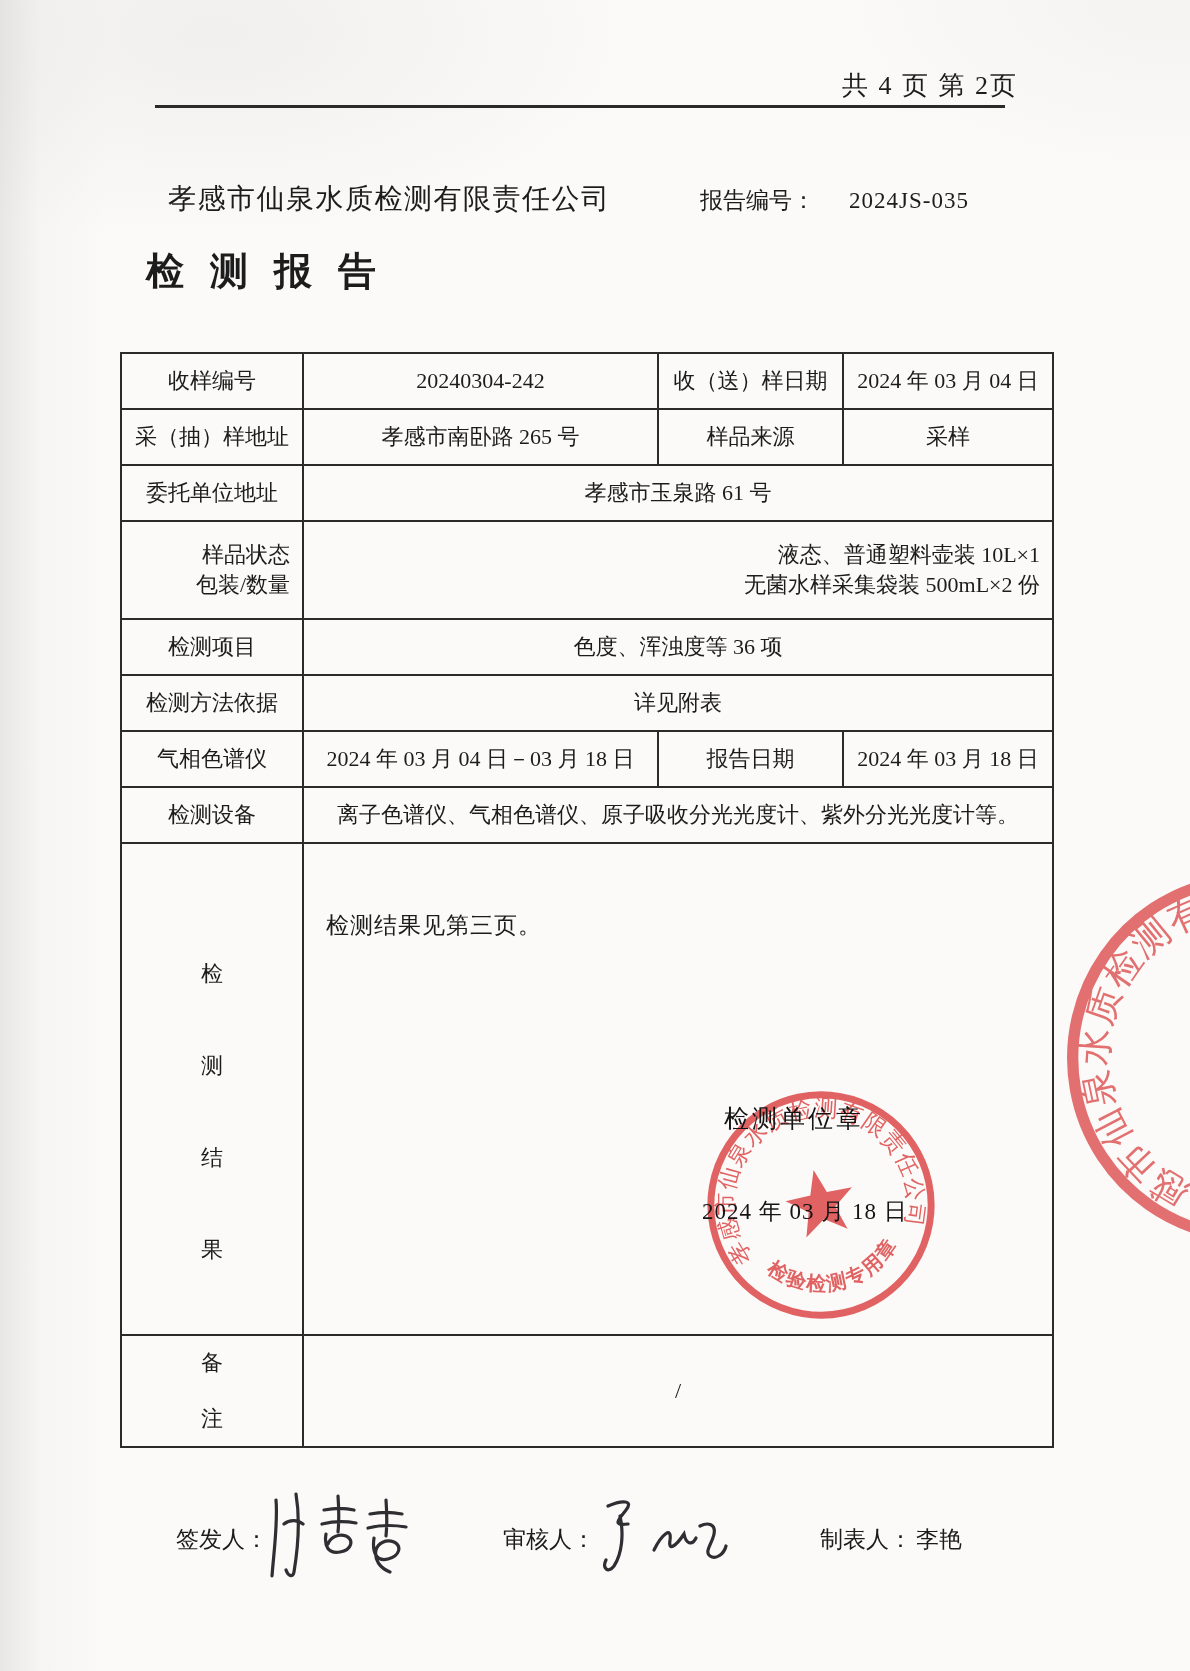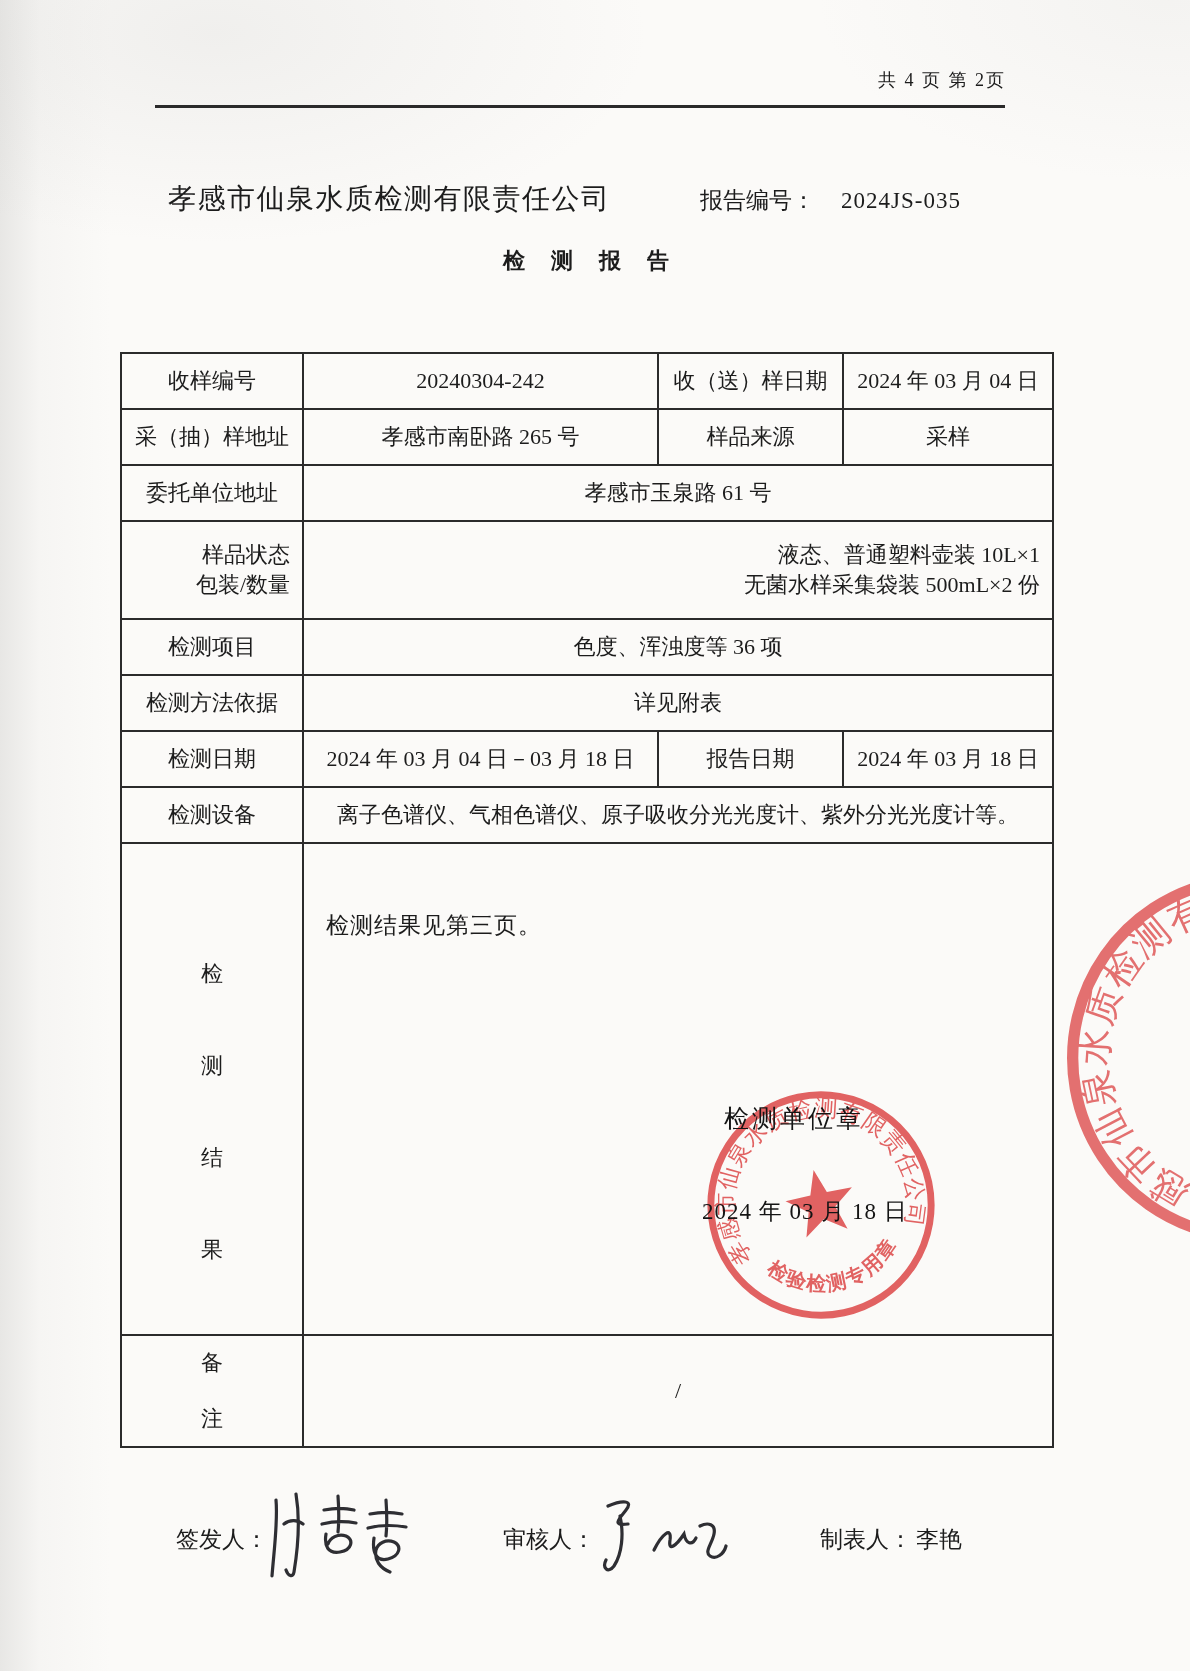--- a/index.html
+++ b/index.html
@@ -7,26 +7,26 @@
     position:relative;width:1190px;height:1671px;overflow:hidden;
     background:
       radial-gradient(620px 300px at 18% 2%, rgba(190,190,188,.18), transparent 70%),
       radial-gradient(500px 260px at 98% 0%, rgba(200,200,198,.14), transparent 70%),
       linear-gradient(90deg, rgba(186,186,184,.30) 0px, rgba(210,210,208,.12) 40px, rgba(255,255,255,0) 110px),
       linear-gradient(0deg, #fbfaf8, #fbfaf8);
     font-family:"Liberation Serif","DejaVu Serif",serif;
     color:#1c1c1c;
   }
   .abs{position:absolute;}
-  .pagination{top:68px;left:4px;width:1002px;text-align:right;font-size:18px;letter-spacing:2px;}
+  .pagination{top:68px;left:16px;width:1002px;text-align:right;font-size:26px;letter-spacing:2px;}
   .headrule{top:105px;left:155px;width:850px;height:3px;background:#2a2a2a;}
   .company{top:180px;left:168px;font-size:28px;letter-spacing:1.5px;}
   .report-no{top:185px;left:700px;font-size:23px;}
-  .report-no .val{margin-left:26px;letter-spacing:1px;}
-  .doc-title{top:246px;left:120px;width:932px;text-align:center;font-size:22px;font-weight:700;letter-spacing:26px;text-indent:26px;}
+  .report-no .val{margin-left:34px;letter-spacing:1px;}
+  .doc-title{top:246px;left:120px;width:932px;font-size:38px;font-weight:700;letter-spacing:26px;text-indent:26px;}
   table.main{position:absolute;left:120px;top:352px;width:932px;border-collapse:collapse;table-layout:fixed;}
   table.main td{border:2px solid #2b2b2b;text-align:center;vertical-align:middle;font-size:22px;padding:12px;overflow:hidden;}
   .small-date{font-size:20px;}
   .range-date{font-size:21px;}
   .left-pad{text-align:left;padding:0 8px 0 12px;}
   .two-line{display:flex;flex-direction:column;justify-content:space-evenly;height:100%;text-align:right;}
   .chkline{display:flex;align-items:center;justify-content:center;gap:2px;line-height:30px;}
   .box{display:inline-block;width:17px;height:17px;border:2px solid #222;position:relative;vertical-align:-2px;}
   .box .tick{position:absolute;left:0px;top:-9px;font-size:21px;color:#111;font-weight:700;}
   .vlabel{display:flex;flex-direction:column;align-items:center;height:100%;box-sizing:border-box;}
@@ -100,21 +100,21 @@
     </tr>
     <tr style="height:52px">
       <td>检测项目</td>
       <td colspan="3">色度、浑浊度等 36 项</td>
     </tr>
     <tr style="height:39px">
       <td>检测方法依据</td>
       <td colspan="3">详见附表</td>
     </tr>
     <tr style="height:47px">
-      <td>检测日期</td>
+      <td>气相色谱仪</td>
       <td class="range-date">2024 年 03 月 04 日－03 月 18 日</td>
       <td>报告日期</td>
       <td class="small-date">2024 年 03 月 18 日</td>
     </tr>
     <tr style="height:37px">
       <td>检测设备</td>
       <td colspan="3" class="left-pad">离子色谱仪、气相色谱仪、原子吸收分光光度计、紫外分光光度计等。</td>
     </tr>
     <tr style="height:492px">
       <td>

